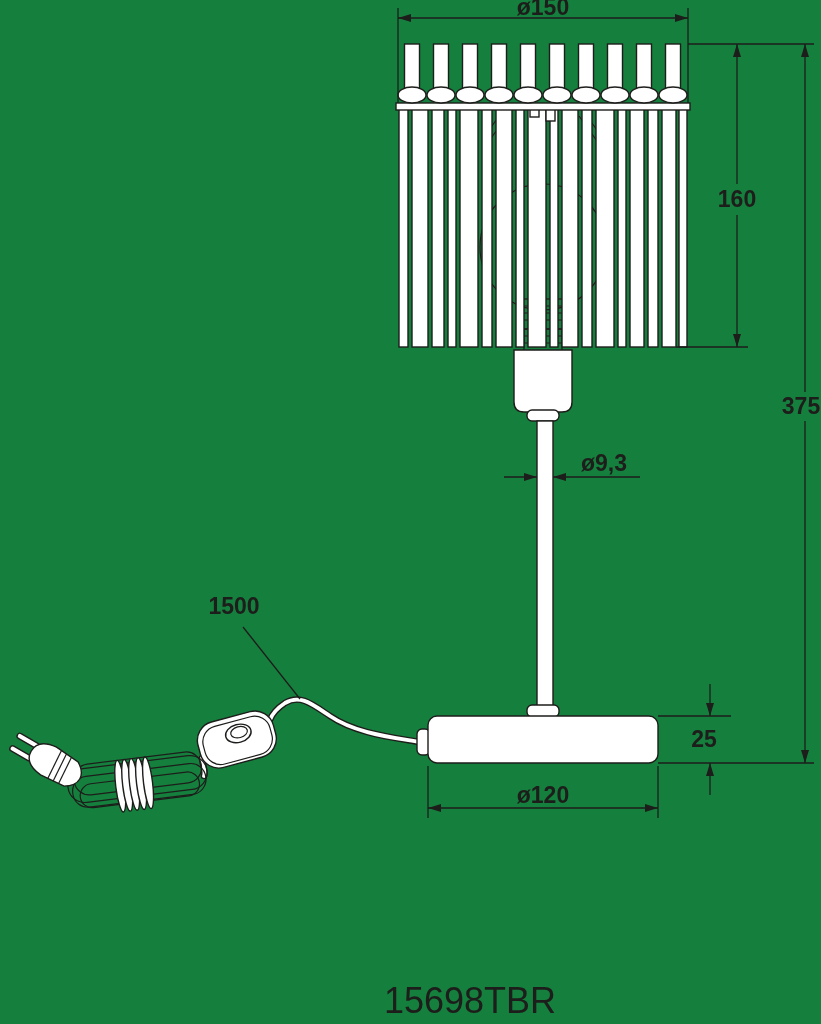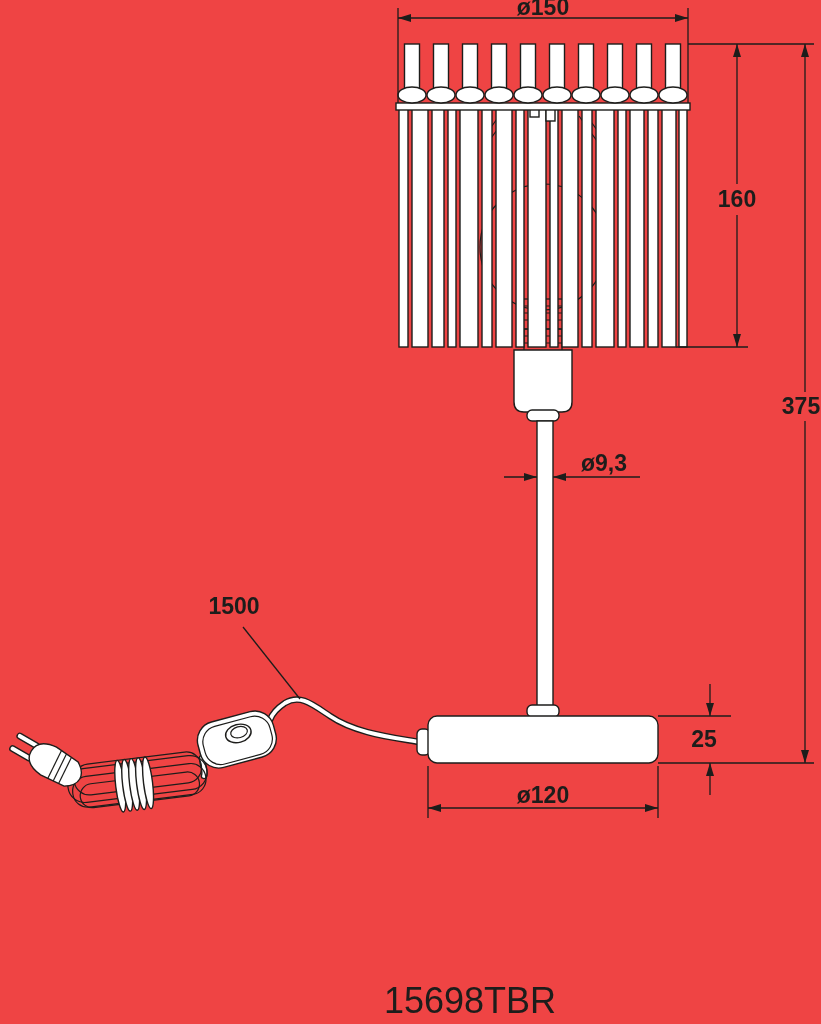--- a/index.html
+++ b/index.html
@@ -1,17 +1,17 @@
 <!DOCTYPE html>
 <html><head>
 <meta charset="utf-8">
 <style>
   html,body{margin:0;padding:0;background:#ffffff;}
   .page{
-    width:821px;height:1024px;position:relative;background:#ef4444;
+    width:821px;height:1024px;position:relative;background:#15803d;
     font-family:"Liberation Sans", sans-serif;overflow:hidden;
   }
   svg{display:block}
   .dim-text{
     font-family:"Liberation Sans", sans-serif;
     font-weight:bold;font-size:23px;fill:#1d1d1b;
   }
   .code-text{
     font-family:"Liberation Sans", sans-serif;
     font-weight:normal;font-size:36px;fill:#1d1d1b;

